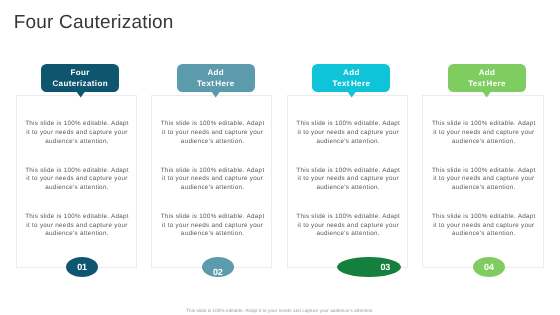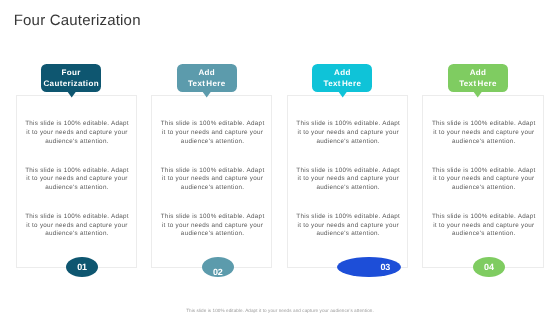--- a/index.html
+++ b/index.html
@@ -11,21 +11,21 @@
     position:relative;
     -webkit-font-smoothing:antialiased;
     text-rendering:geometricPrecision;
   }
   #slide { position:absolute; inset:0; opacity:0.999; }
 
   
   .title {
     position:absolute;
     left:13.7px; top:11.7px;
-    font-size:15px;
+    font-size:19px;
     color:#373737;
     letter-spacing:0.2px;
     white-space:nowrap;
     opacity:0.999;
   }
 
   
   .cards { position:absolute; left:15.5px; top:0; width:528px; height:315px; }
 
   .col { position:absolute; top:0; width:121.4px; height:315px; }
@@ -53,21 +53,21 @@
     opacity:0.999;
   }
   .p0 { top:24.2px; }
   .p1 { top:70.6px; }
   .p2 { top:116.9px; }
 
   
   .bubble {
     position:absolute;
     left:25.7px; top:63.7px;
-    width:60px; height:28.2px;
+    width:78px; height:28.2px;
     border-radius:5.5px;
     display:flex; align-items:flex-start; justify-content:center;
     text-align:center;
     color:#ffffff;
     font-weight:bold;
     font-size:8.0px;
     letter-spacing:0.37px;
     word-spacing:-1.5px;
     line-height:10.2px;
     padding-top:4.8px;
@@ -156,21 +156,21 @@
         <div class="para p0">This slide is 100% editable. Adapt it to your needs and capture your audience's attention.</div>
         <div class="para p1">This slide is 100% editable. Adapt it to your needs and capture your audience's attention.</div>
         <div class="para p2">This slide is 100% editable. Adapt it to your needs and capture your audience's attention.</div>
       </div>
       <div class="bubble" style="background: rgb(15, 195, 216);">
         <span class="bubble-label">Add<br>Text Here</span>
         <svg class="tail" viewBox="0 0 9.4 7">
           <polygon points="0,0 9.4,0 4.7,6.6" fill="#0fc3d8"></polygon>
         </svg>
       </div>
-      <div class="badge" style="background: #1d4ed8; padding-left: 32px;">
+      <div class="badge" style="background: #15803d; padding-left: 32px;">
         <span class="badge-label">03</span>
       </div>
     </div>
 
     <div class="col i3">
       <div class="card">
         <div class="para p0">This slide is 100% editable. Adapt it to your needs and capture your audience's attention.</div>
         <div class="para p1">This slide is 100% editable. Adapt it to your needs and capture your audience's attention.</div>
         <div class="para p2">This slide is 100% editable. Adapt it to your needs and capture your audience's attention.</div>
       </div>

